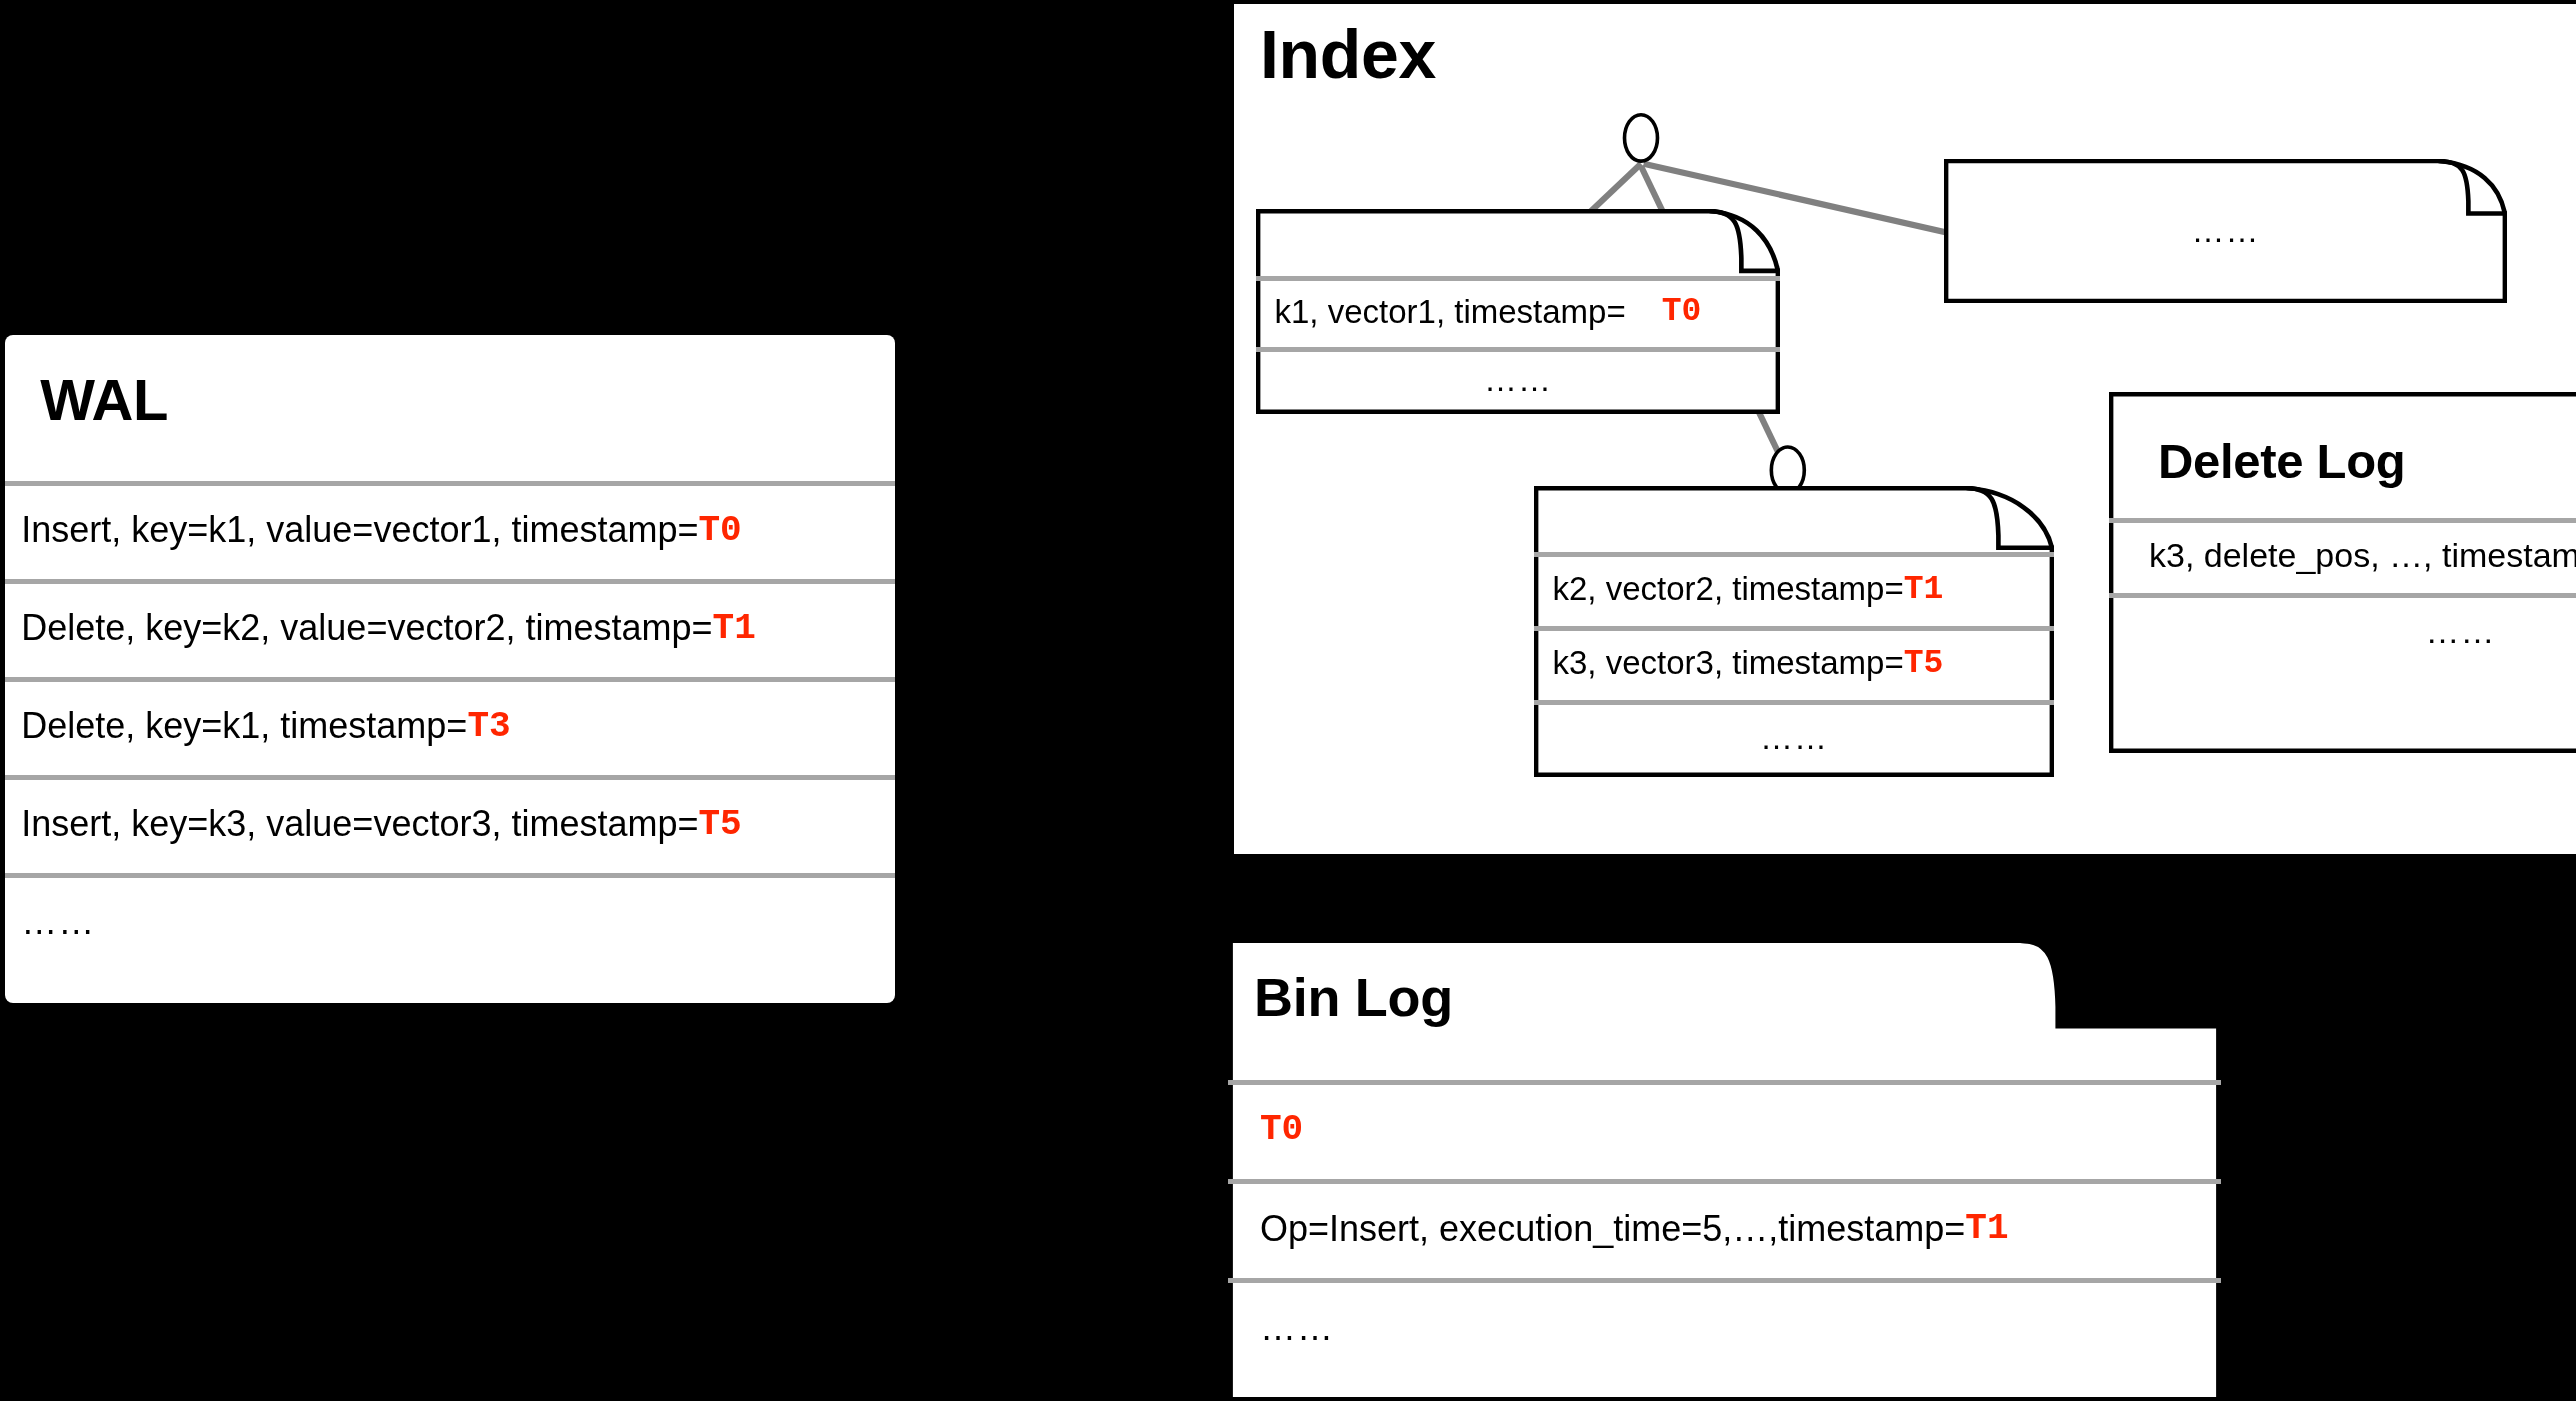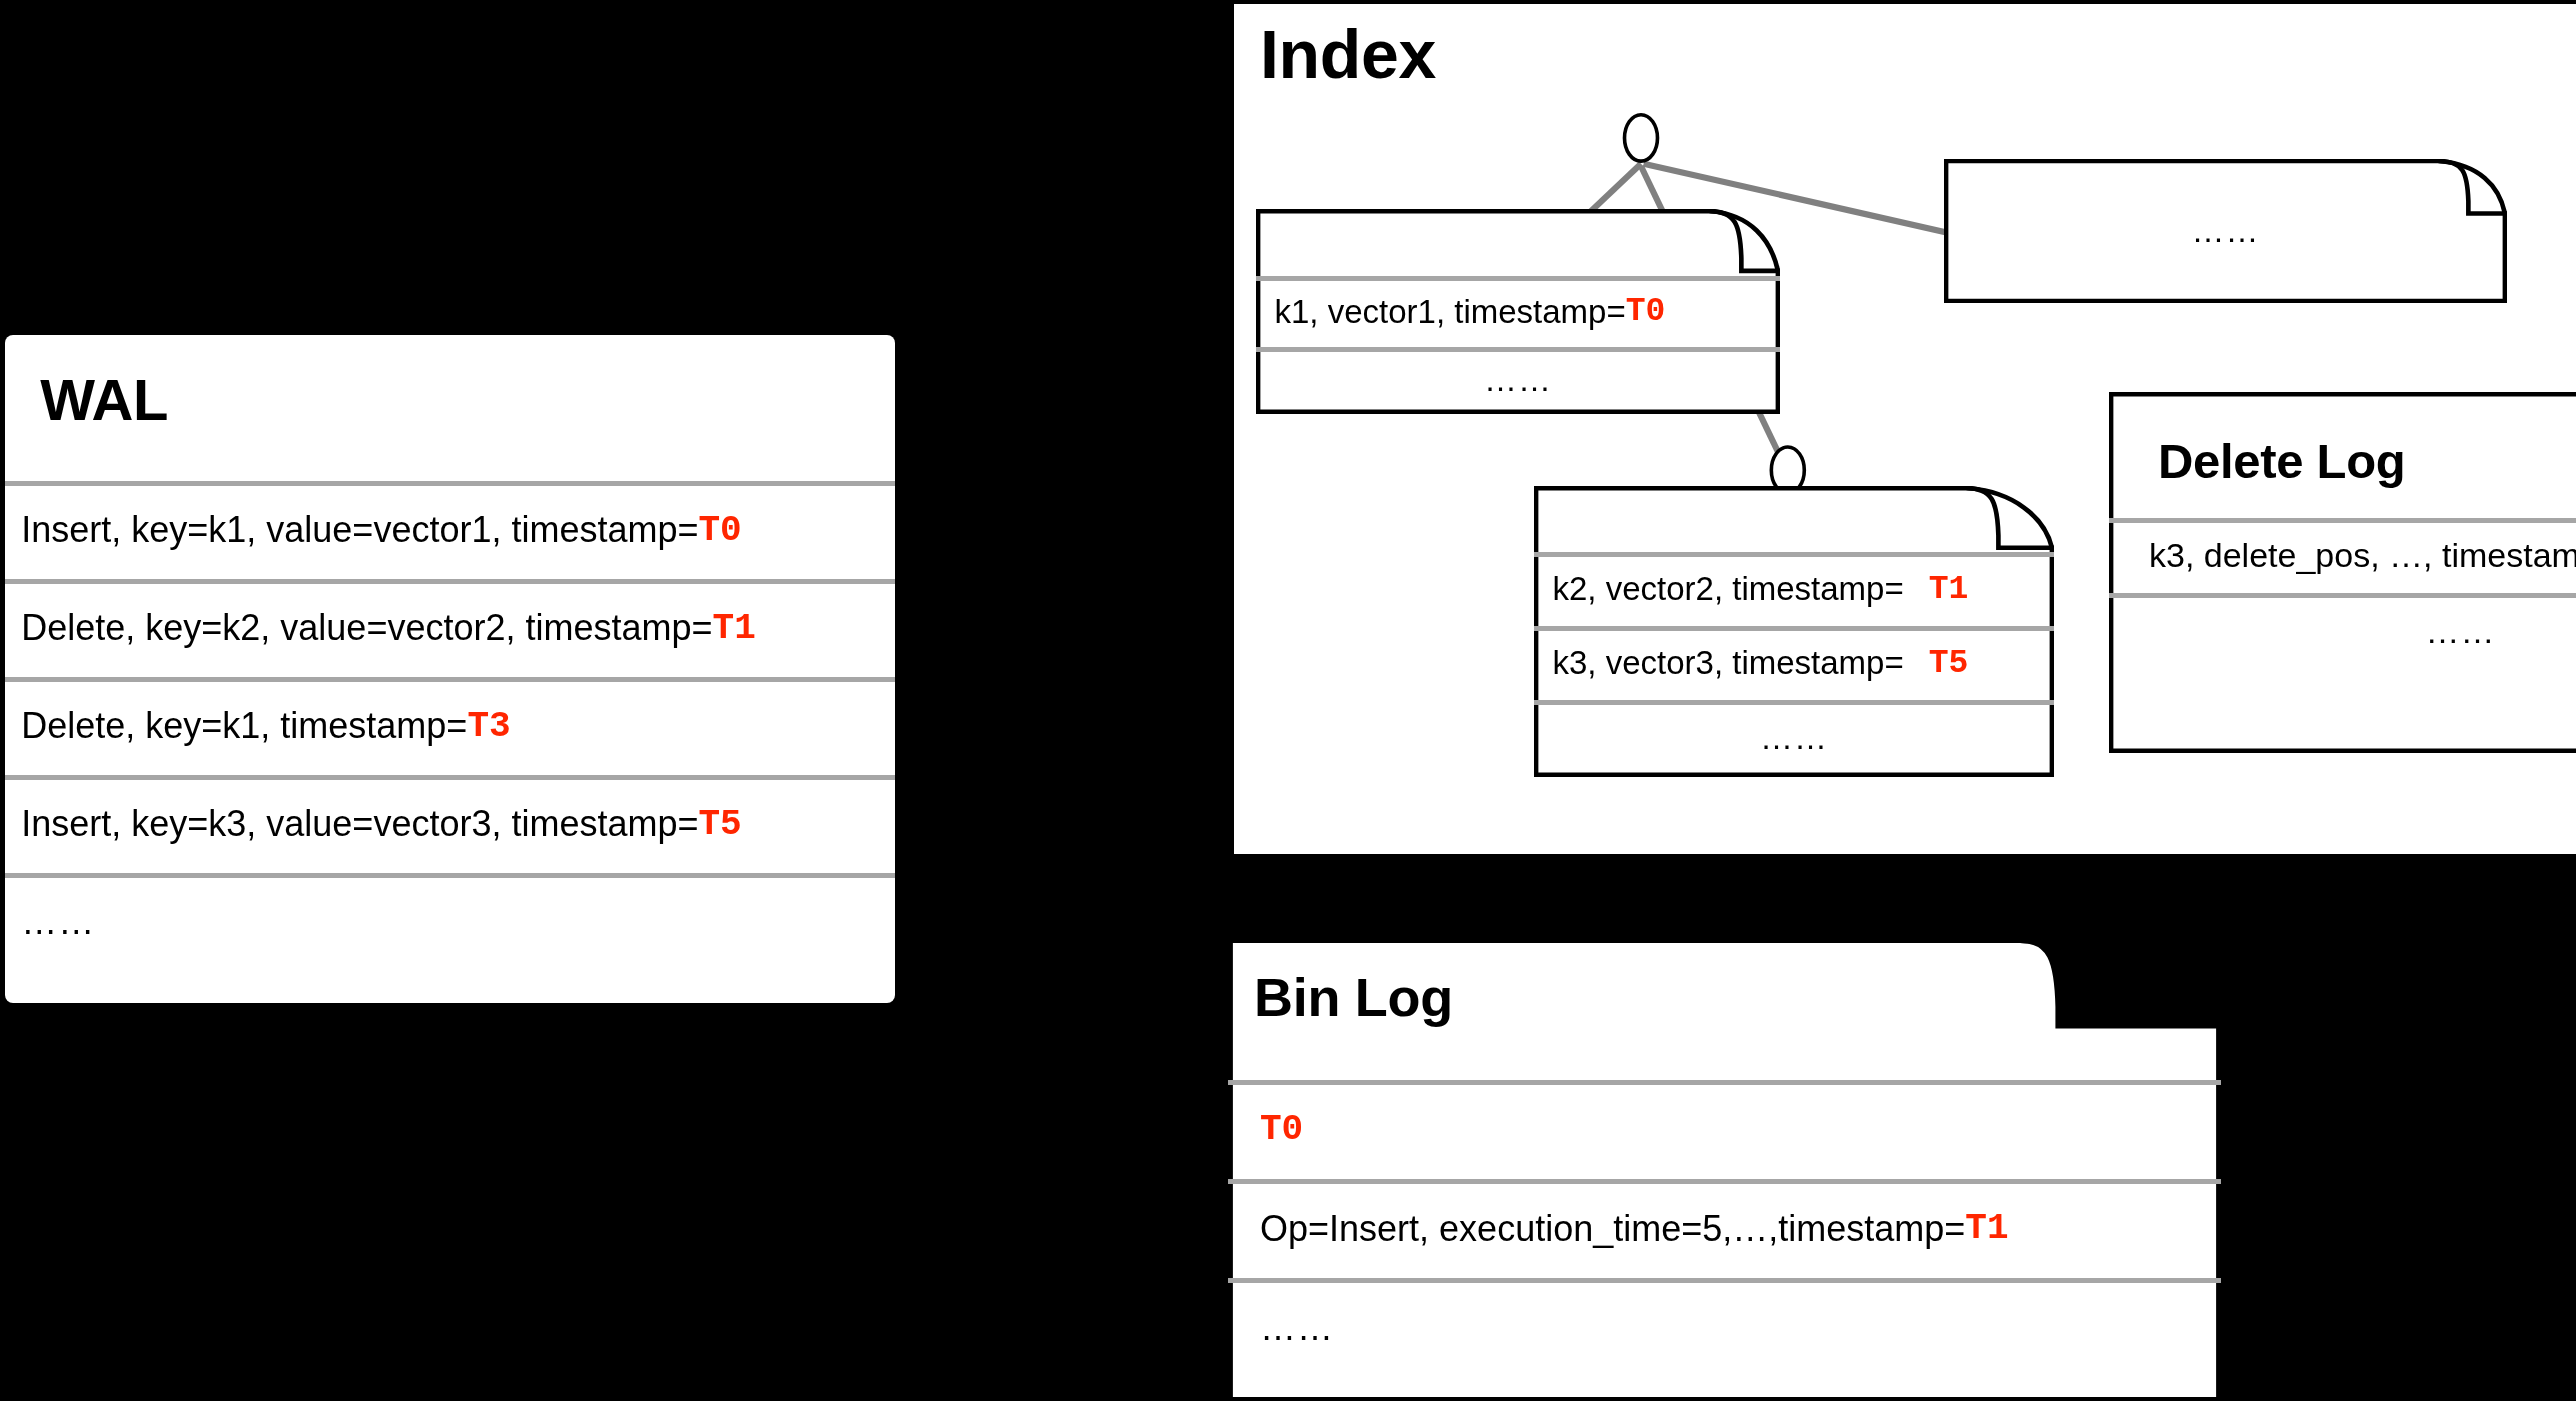--- a/index.html
+++ b/index.html
@@ -108,29 +108,29 @@
     width: 100%;
     height: 100%;
   }
   .doc .row {
     font-size: 33px;
     padding-left: 18.5px;
   }
 
   
   #node-k1 { left: 22px;  top: 205px; width: 524px; height: 205px; }
-  #node-k1 .row   { width: 524px; }
+  #node-k1 .row   { width: 524px; gap: 36px; }
   #node-k1 .sep   { width: 524px; }
 
   
   #node-dots { left: 710px; top: 155px; width: 563px; height: 144px; }
 
   
   #node-k2 { left: 300px; top: 482px; width: 520px; height: 291px; }
-  #node-k2 .row { width: 520px; gap: 25px; }
+  #node-k2 .row { width: 520px; }
   #node-k2 .sep { width: 520px; }
 
   
   #deletelog { left: 2109px; top: 392px; width: 703px; height: 361px; }
   #deletelog .panel-title { left: 49px; top: 41px; font-size: 49px; }
   #deletelog .row { font-size: 34px; padding-left: 40px; width: 703px; }
   #deletelog .sep { width: 703px; }
 
   
   #binlog { left: 1228px; top: 938px; width: 993px; height: 464px; }

